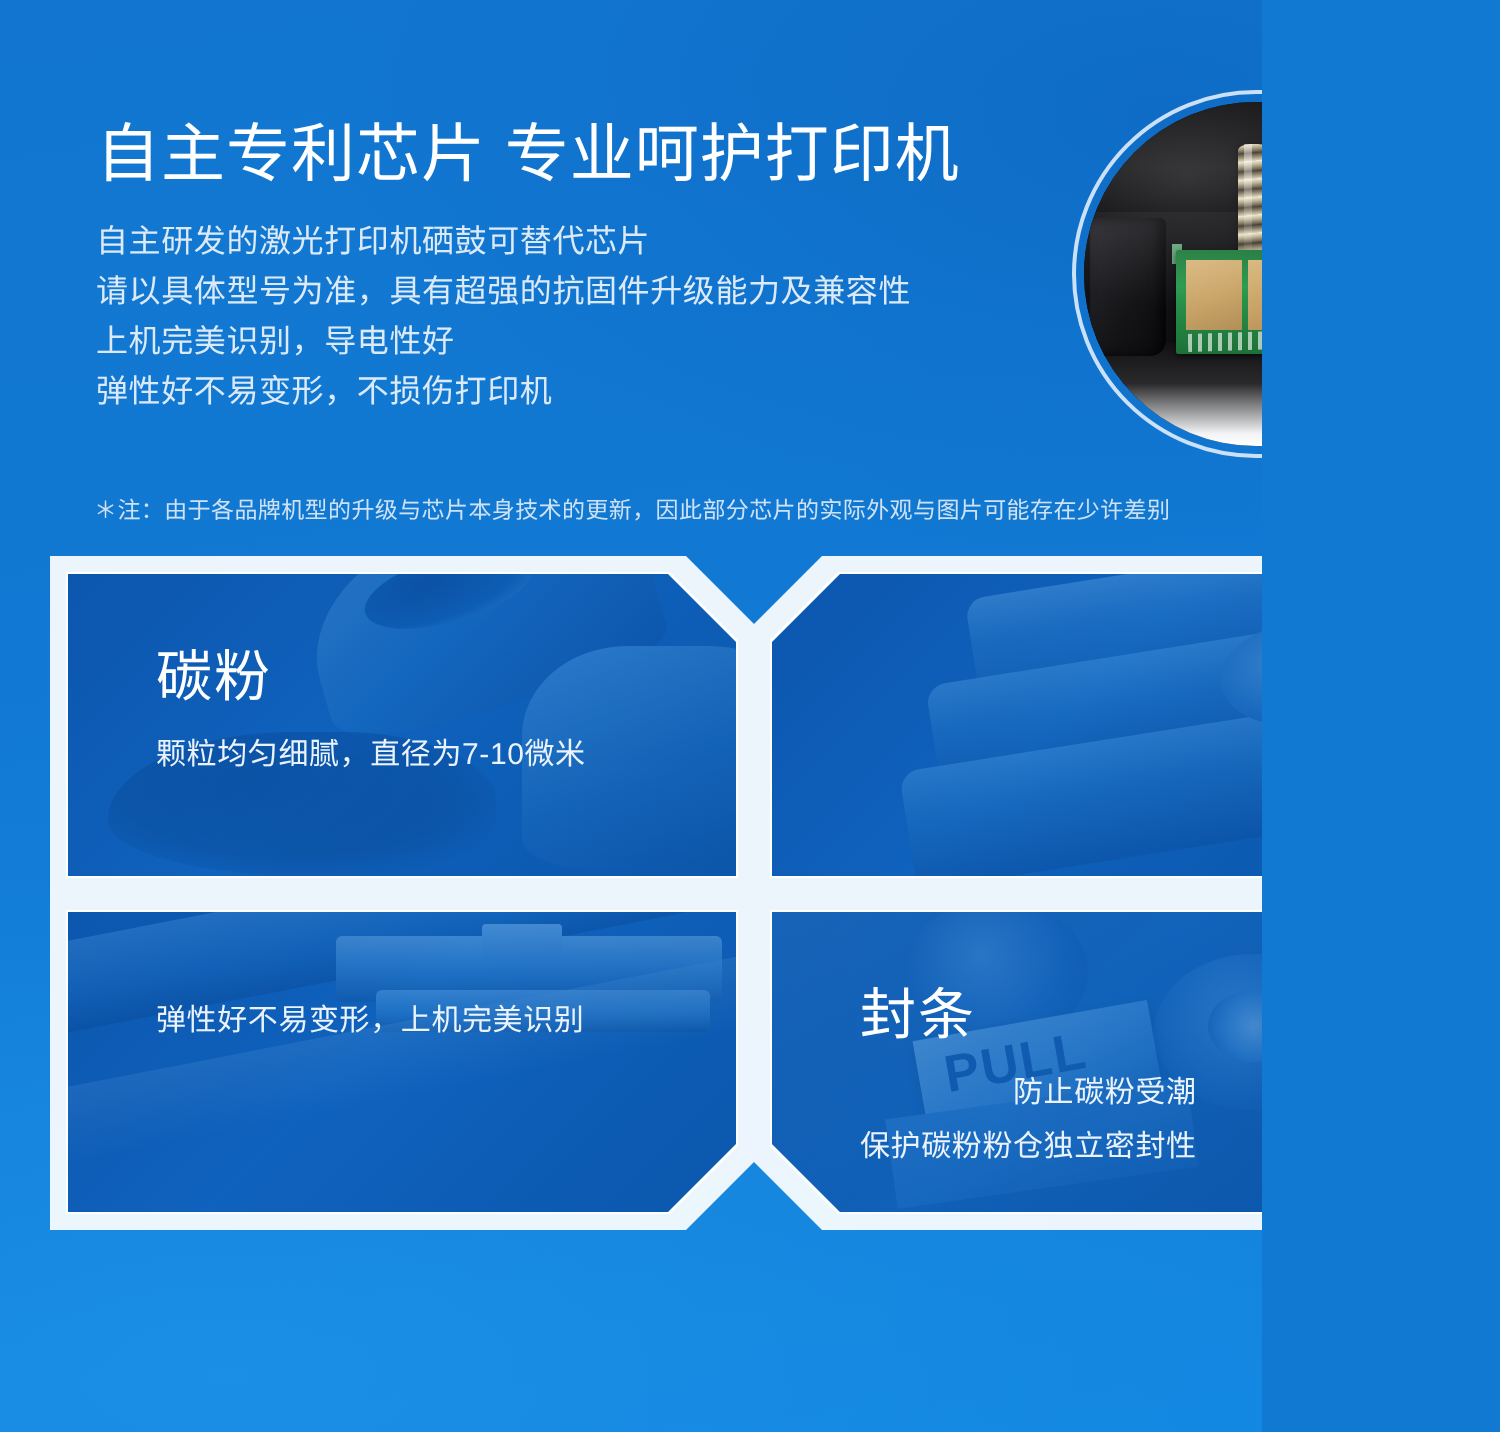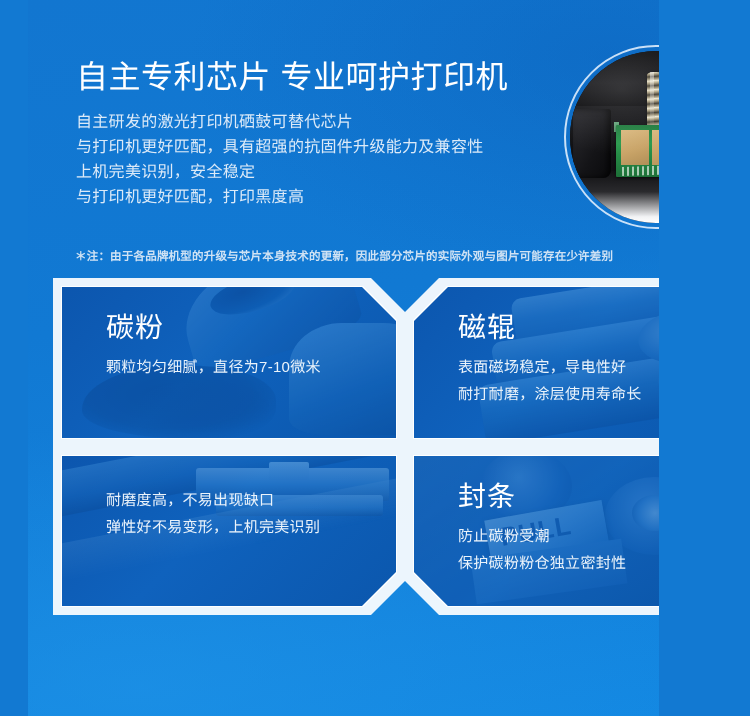--- a/index.html
+++ b/index.html
@@ -10,21 +10,20 @@
     background:#1279d2;
   }
 
   
   .banner{
     position:relative;width:631px;height:716px;overflow:hidden;
     background:
       radial-gradient(ellipse 900px 420px at 18% 96%, rgba(32,150,233,.55) 0%, rgba(32,150,233,0) 62%),
       radial-gradient(ellipse 700px 380px at 92% 8%, rgba(10,95,185,.45) 0%, rgba(10,95,185,0) 60%),
       linear-gradient(172deg,#1276d0 0%,#1179d3 42%,#1380da 72%,#1388e2 100%);
-    margin-left: 28px;
   }
 
   
   .hero{position:absolute;left:48px;top:55px;width:470px;}
   .hero-title{
     font-size:32px;line-height:44px;color:#ffffff;font-weight:400;
     letter-spacing:.5px;white-space:nowrap;
   }
   .hero-lines{margin-top:10px;}
   .hero-line{
@@ -79,21 +78,21 @@
   .ph-spring-hi{left:46.5%;top:12%;width:2.5%;height:33%;
     background:linear-gradient(180deg,rgba(255,255,255,.45),rgba(255,255,255,.05));}
   .ph-slotL{left:25.5%;top:41%;width:3%;height:6%;background:#7fd69c;opacity:.75;}
   .ph-slotR{left:63.5%;top:41%;width:3%;height:6%;background:#7fd69c;opacity:.75;}
   .ph-gloss{left:0;top:0;width:100%;height:100%;
     background:radial-gradient(ellipse 80% 55% at 30% 22%,rgba(255,255,255,.13) 0%,rgba(255,255,255,0) 70%);}
 
   
   .note{
     position:absolute;left:47px;font-size:11.5px;line-height:16px;
-    color:#cfe2f4;letter-spacing:.2px;white-space:nowrap;font-weight:700;
+    color:#cfe2f4;letter-spacing:.2px;white-space:nowrap;font-weight:400;
   }
   .note-top{top:248px;}
   .note-bottom{top:629px;}
 
   
   .grid{
     position:absolute;left:25px;top:278px;width:700px;height:337px;
     display:grid;grid-template-columns:352px 348px;grid-template-rows:169px 168px;
   }
   .card{position:relative;}
@@ -174,37 +173,37 @@
   .a4-tab{left:22%;top:36%;width:36%;height:28%;transform:rotate(-10deg);
     background:linear-gradient(160deg,#7fbce9 0%,#4b95d8 55%,#2273c2 100%);
     box-shadow:0 2px 6px rgba(0,0,0,.18);}
   .a4-pull{position:absolute;left:26%;top:40%;transform:rotate(-10deg);
     font-size:26px;font-weight:700;letter-spacing:1px;color:#0d4e9c;opacity:.9;
     font-family:"Liberation Sans",sans-serif;}
   .a4-strip{left:18%;top:62%;width:46%;height:30%;transform:rotate(-8deg);
     background:linear-gradient(170deg,#3585cf 0%,#1763b5 100%);}
 
   
-  .card-text{position:absolute;left:44px;top:23px;z-index:3;}
+  .card-text{position:absolute;left:44px;top:34px;z-index:3;}
   .card-title{font-size:28px;line-height:36px;color:#ffffff;font-weight:400;letter-spacing:1px;}
   .card-line{font-size:15px;line-height:27px;color:#eaf3fb;font-weight:400;letter-spacing:.3px;white-space:nowrap;}
-  .card-lines{margin-top:7px;}
+  .card-lines{margin-top:7px;text-align:right;}
 </style>
 </head>
 <body>
 
 <div class="banner">
 
   <div class="hero">
     <div class="hero-title">自主专利芯片  专业呵护打印机</div>
     <div class="hero-lines">
       <div class="hero-line">自主研发的激光打印机硒鼓可替代芯片</div>
-      <div class="hero-line">与打印机更好匹配，具有超强的抗固件升级能力及兼容性</div>
-      <div class="hero-line">上机完美识别，安全稳定</div>
-      <div class="hero-line">与打印机更好匹配，打印黑度高</div>
+      <div class="hero-line">请以具体型号为准，具有超强的抗固件升级能力及兼容性</div>
+      <div class="hero-line">上机完美识别，导电性好</div>
+      <div class="hero-line">弹性好不易变形，不损伤打印机</div>
     </div>
   </div>
 
   <div class="chip-circle">
     <div class="chip-photo">
       <div class="ph ph-bodyTop"></div>
       <div class="ph ph-bodyMid"></div>
       <div class="ph ph-bodyBot"></div>
       <div class="ph ph-spring"></div>
       <div class="ph ph-spring-hi"></div>
@@ -250,45 +249,37 @@
       <div class="frame-inner"></div>
       <div class="card-fill">
         <div class="card-bg"></div>
         <div class="card-photo">
           <div class="art a2-r1"></div>
           <div class="art a2-r2"></div>
           <div class="art a2-r3"></div>
           <div class="art a2-cap1"></div>
           <div class="art a2-cap2"></div>
         </div>
-        <div class="card-text">
-          <div class="card-title">磁辊</div>
-          <div class="card-lines">
-            <div class="card-line">表面磁场稳定，导电性好</div>
-            <div class="card-line">耐打耐磨，涂层使用寿命长</div>
-          </div>
-        </div>
       </div>
     </div>
 
     <div class="card c-br">
       <div class="frame-outer"></div>
       <div class="frame-inner"></div>
       <div class="card-fill">
         <div class="card-bg"></div>
         <div class="card-photo">
           <div class="art a3-band"></div>
           <div class="art a3-blade"></div>
           <div class="art a3-blade2"></div>
           <div class="art a3-tab"></div>
           <div class="art a3-sheen"></div>
         </div>
         <div class="card-text">
           <div class="card-lines">
-            <div class="card-line">耐磨度高，不易出现缺口</div>
             <div class="card-line">弹性好不易变形，上机完美识别</div>
           </div>
         </div>
       </div>
     </div>
 
     <div class="card c-bl">
       <div class="frame-outer"></div>
       <div class="frame-inner"></div>
       <div class="card-fill">

